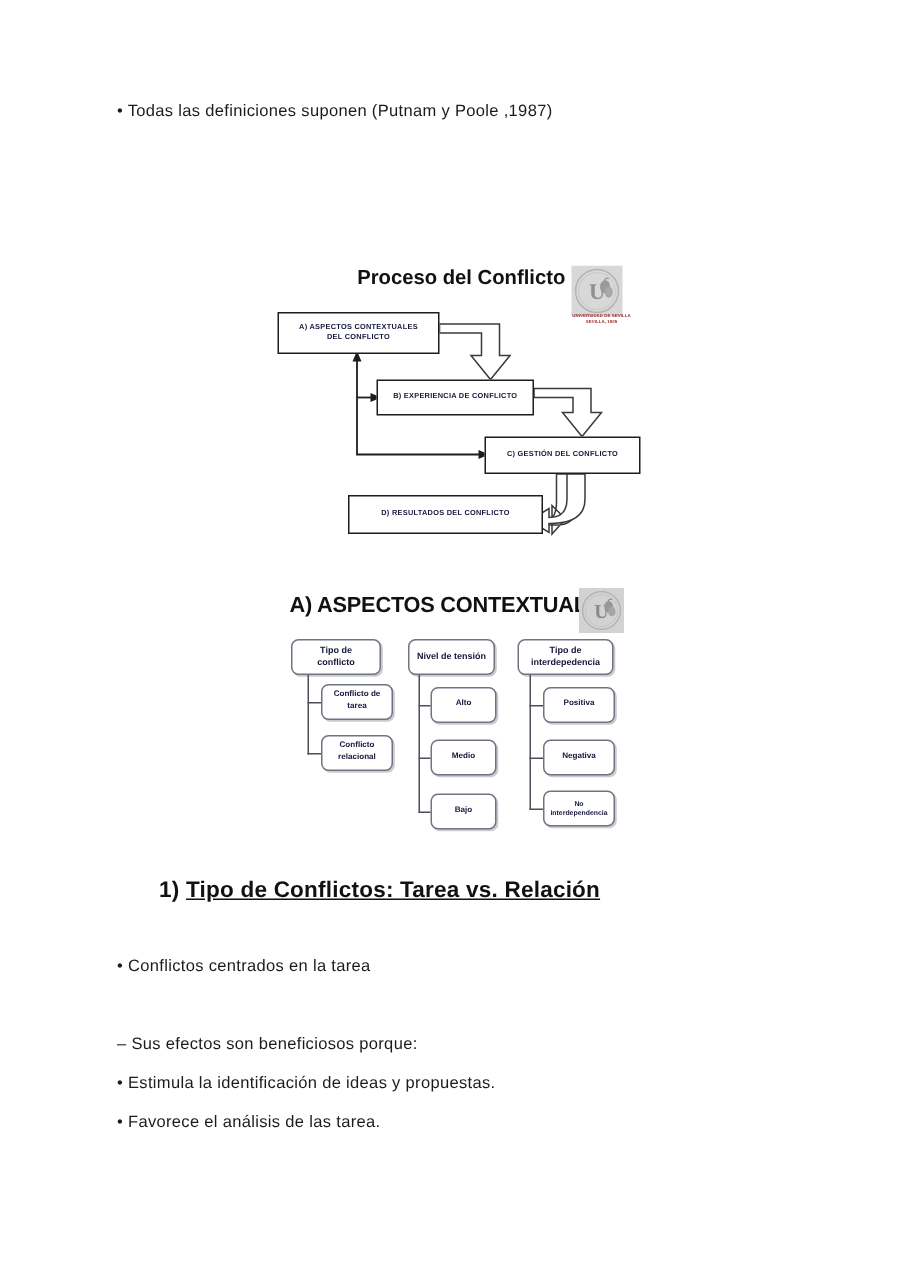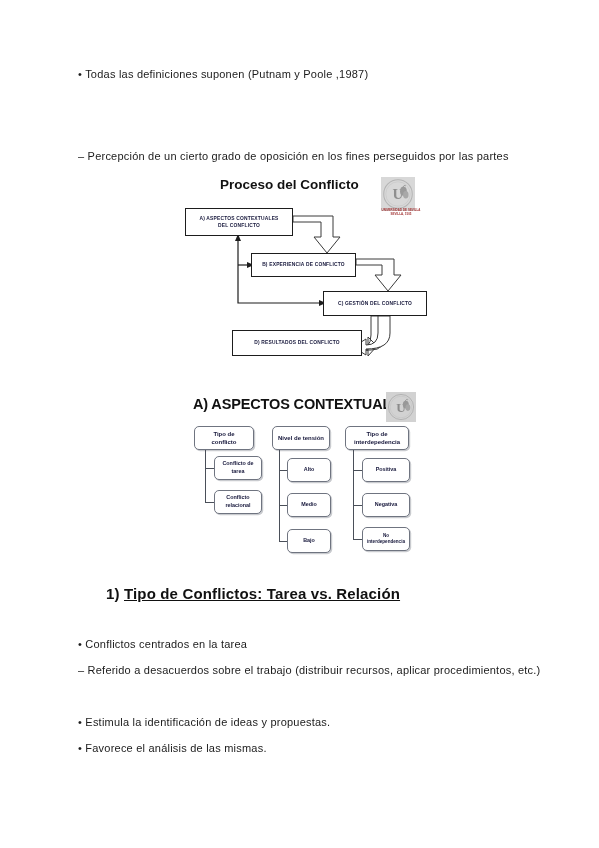--- a/index.html
+++ b/index.html
@@ -51,20 +51,21 @@
     left: 175px;
     top: 175px;
     width: 262px;
     height: 196px;
   }
   #d1-title {
     position: absolute;
     left: 45px;
     top: 2px;
     width: 175px;
+    text-align: center;
     font-size: 13.5px;
     font-weight: bold;
     color: #111;
   }
   .d1box {
     position: absolute;
     border: 1.1px solid #1d1d1d;
     background: #fff;
     box-sizing: border-box;
     display: flex;
@@ -153,21 +154,20 @@
 
   
   .seal { display: block; width: 100%; height: 100%; }
 </style>
 </head>
 <body>
 
 <div class="page">
 
   <div class="text-block" style="top:68px">• Todas las definiciones suponen (Putnam y Poole ,1987)</div>
-  <div class="text-block" style="top:150px">– Percepción de un cierto grado de oposición en los fines perseguidos por las partes</div>
 
   <div id="diagram1">
 
     <div id="d1-title">Proceso del Conflicto</div>
 
     <div class="d1-logo">
       <svg class="seal" viewBox="0 0 100 100" aria-hidden="true">
         <rect x="0" y="0" width="100" height="100" fill="#d8d8d8"></rect>
         <circle cx="50" cy="50" r="42" fill="none" stroke="#b4b4b4" stroke-width="3"></circle>
         <circle cx="50" cy="50" r="36" fill="none" stroke="#c2c2c2" stroke-width="1.5"></circle>
@@ -283,17 +283,17 @@
       <span style="white-space:pre-line">No
 interdependencia</span>
     </div>
   </div>
 
   <div class="heading-num" style="top:585px">
     <span class="num">1)</span><span class="ttl">Tipo de Conflictos: Tarea vs. Relación</span>
   </div>
 
   <div class="text-block" style="top:638px">• Conflictos centrados en la tarea</div>
-  <div class="text-block" style="top:664px">– Referido a desacuerdos sobre el trabajo (distribuir recursos, aplicar procedimientos, etc.)</div>
+  <div class="text-block" style="top:690px">– Sus efectos son beneficiosos porque:</div>
   <div class="text-block" style="top:716px">• Estimula la identificación de ideas y propuestas.</div>
-  <div class="text-block" style="top:742px">• Favorece el análisis de las mismas.</div>
+  <div class="text-block" style="top:742px">• Favorece el análisis de las tarea.</div>
 
 </div>
 
 </body></html>

